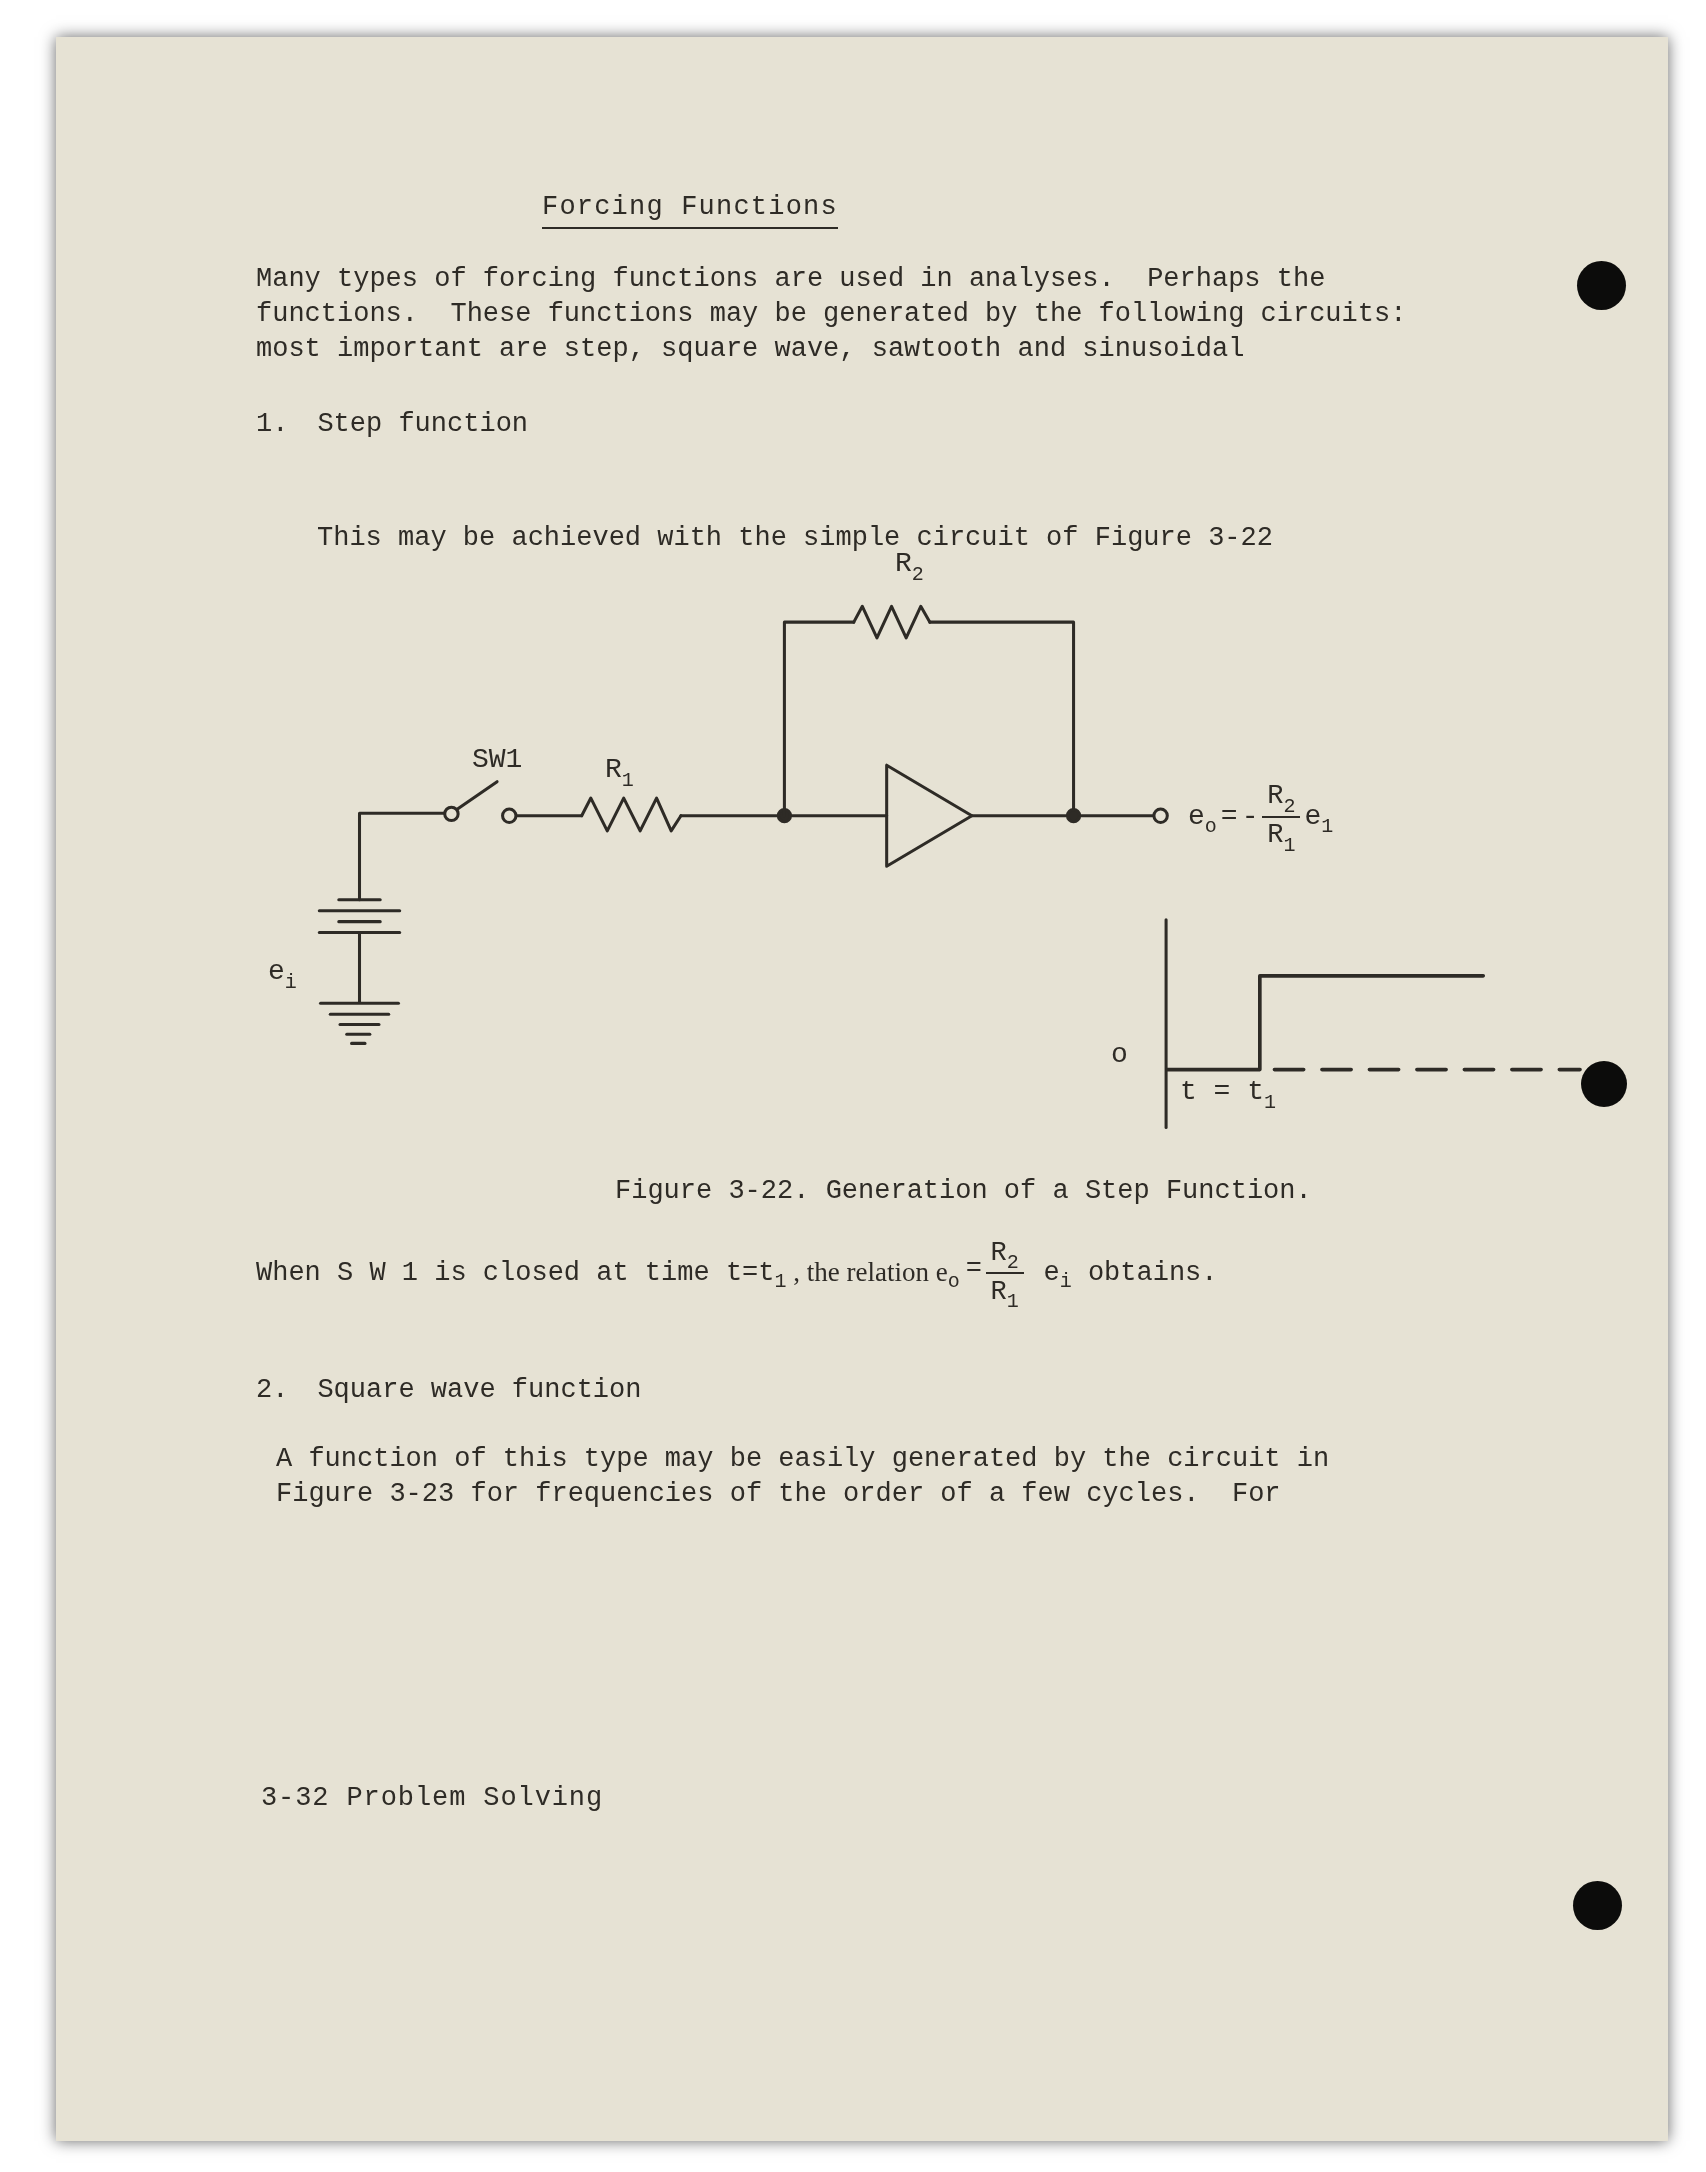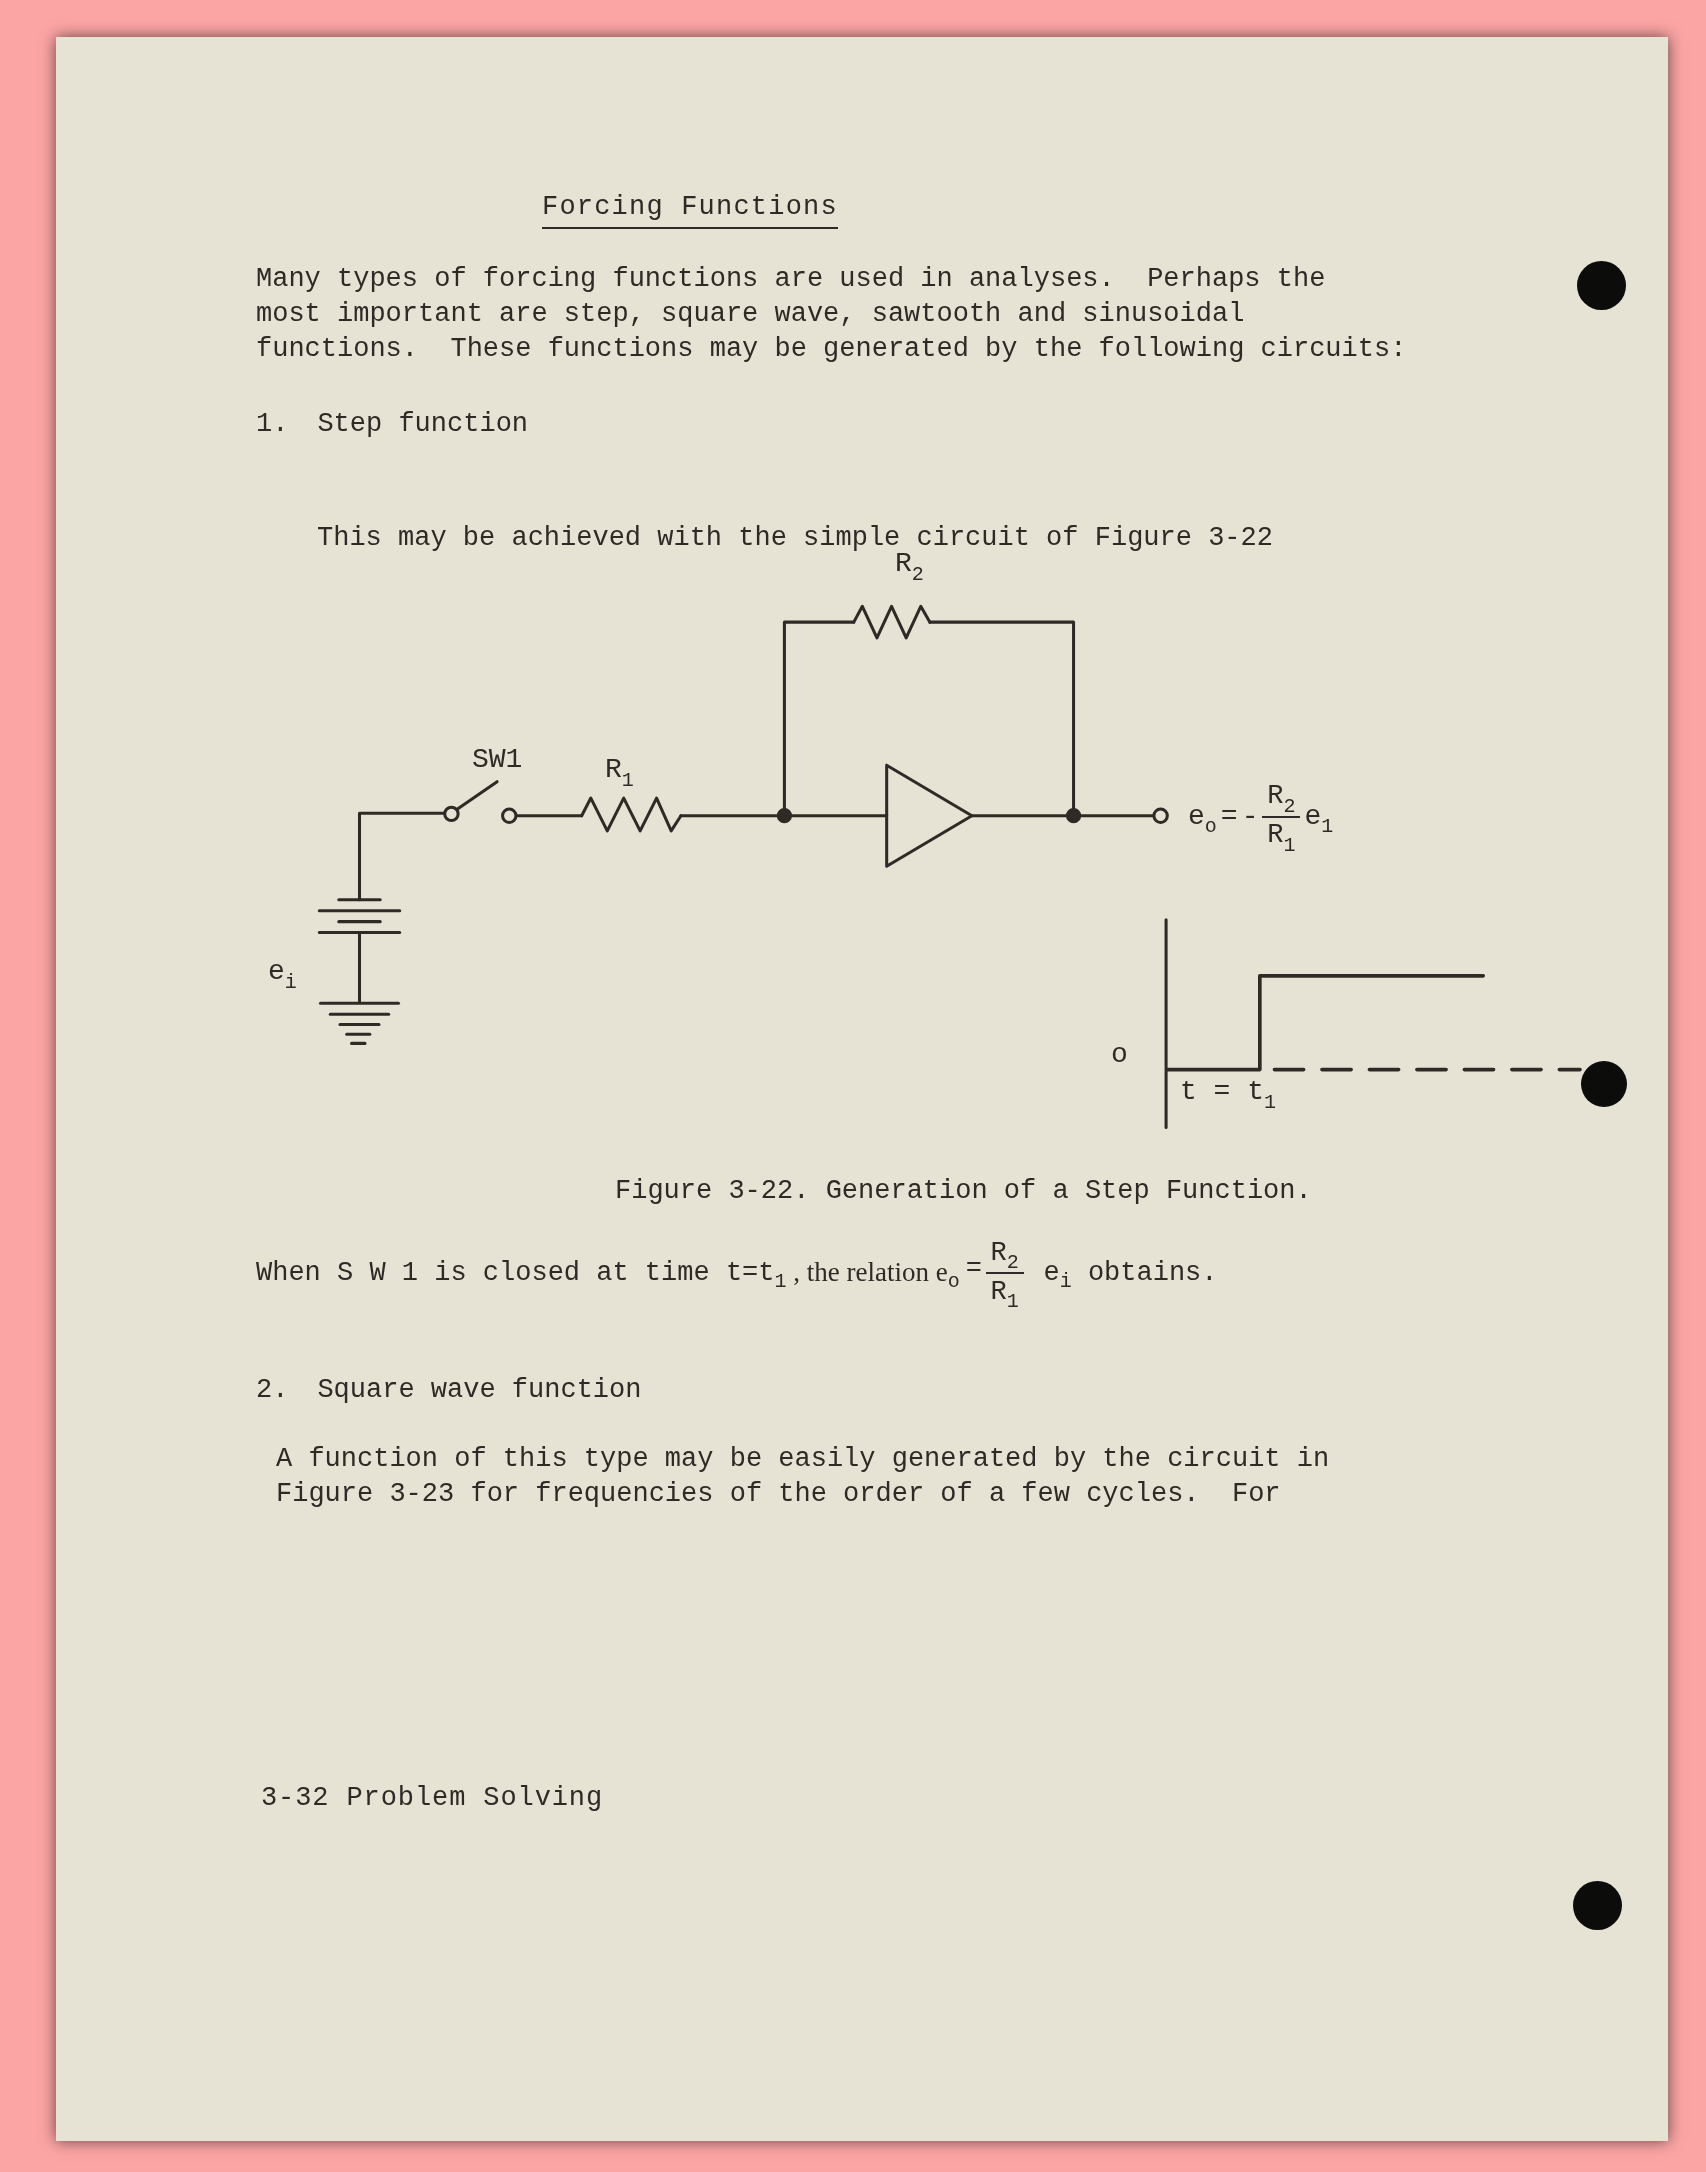--- a/index.html
+++ b/index.html
@@ -1,16 +1,16 @@
 <!DOCTYPE html>
 <html style="font-size:9.7px"><head>
 <meta charset="utf-8">
 <style>
   html,body{margin:0;padding:0;background:#0a0a09;}
-  #screen{position:relative;width:1707px;height:2172px;background:#fca5a5;overflow:hidden;
+  #screen{position:relative;width:1707px;height:2172px;background:#ffffff;overflow:hidden;
           font-family:"Liberation Mono","DejaVu Sans Mono",monospace;color:#2e2b26;}
   #paper{position:absolute;left:56px;top:37px;width:1612px;height:2104px;
          background:#e6e2d4;box-shadow:0 0 14.6px rgba(0,0,0,.6);}
   .abs{position:absolute;}
   .line{white-space:pre;font-size:27px;line-height:35px;}
   .pagetitle{font-size:27px;letter-spacing:1.2px;border-bottom:2.4px solid #2e2b26;
              padding-bottom:4.9px;white-space:pre;}
   .listrow{display:flex;gap:29px;font-size:27px;white-space:pre;}
   .clabel{font-size:28px;white-space:pre;}
   .sub{font-size:20px;position:relative;top:8.5px;}
@@ -31,22 +31,22 @@
   <div id="paper"></div>
 
   <div class="hole" style="left:1577px;top:261px;width:49px;height:49px;"></div>
   <div class="hole" style="left:1581px;top:1061px;width:46px;height:46px;"></div>
   <div class="hole" style="left:1573px;top:1881px;width:49px;height:49px;"></div>
 
   <div class="abs pagetitle" style="left:542px;top:192px;">Forcing Functions</div>
 
   <div class="abs" style="left:256px;top:262px;">
     <div class="line">Many types of forcing functions are used in analyses.  Perhaps the</div>
+    <div class="line">functions.  These functions may be generated by the following circuits:</div>
     <div class="line">most important are step, square wave, sawtooth and sinusoidal</div>
-    <div class="line">functions.  These functions may be generated by the following circuits:</div>
   </div>
 
   <div class="abs listrow" style="left:256px;top:409px;">
     <span>1.</span>
     <span>Step function</span>
   </div>
   <div class="abs line" style="left:317px;top:521px;">This may be achieved with the simple circuit of Figure 3-22</div>
 
   <svg class="abs" style="left:0;top:0;" width="1707" height="2172" viewBox="0 0 2803 3568" fill="none" stroke="#2e2b26" stroke-width="5" stroke-linecap="round" stroke-linejoin="round">
 

